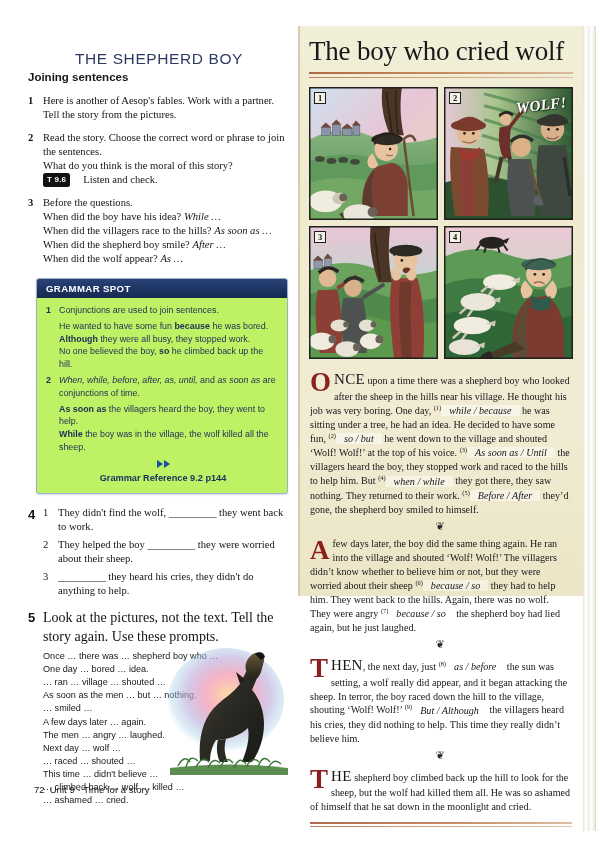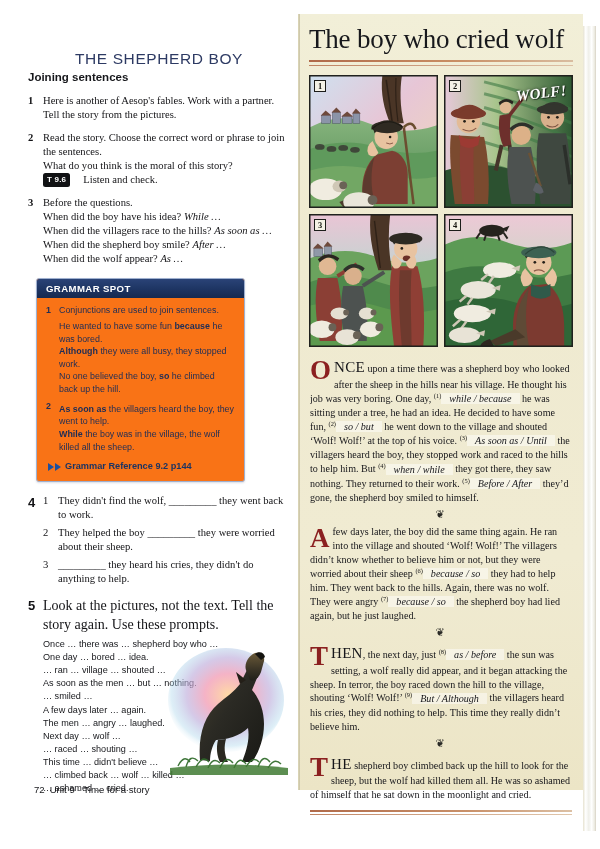--- a/index.html
+++ b/index.html
@@ -72,24 +72,24 @@
     padding: 1.5px 4px 1.5px 4px;
     border-radius: 2.5px;
     letter-spacing: 0.2px;
     vertical-align: 1px;
     margin-right: 13px;
   }
 
   
   .grammar-spot {
     margin: 12px 4px 12px 8px;
-    width: 209px;
+    width: 252px;
     border: 1px solid #9fb0cf;
     border-radius: 3px;
-    background: #f97316;
+    background: #bef264;
     box-shadow: 0 1px 2px rgba(40,60,110,0.18);
     overflow: hidden;
   }
   .gs-header {
     background: linear-gradient(180deg,#2a4377 0%, #1d3462 55%, #16294f 100%);
     color: #ffffff;
     font-family: "Liberation Sans", sans-serif;
     font-weight: 700;
     font-size: 9.6px;
     letter-spacing: 0.4px;
@@ -112,20 +112,21 @@
 
   .gs-ref {
     display: flex;
     align-items: center;
     gap: 4px;
     font-family: "Liberation Sans", sans-serif;
     font-weight: 700;
     font-size: 9.2px;
     color: #1d3462;
     padding: 3px 0 1px 2px;
+    flex-direction: column;
   }
   .arrows { display: inline-flex; gap: 1px; }
   .arrows .tri {
     width: 0; height: 0;
     border-top: 4.5px solid transparent;
     border-bottom: 4.5px solid transparent;
     border-left: 6px solid #1d4f9e;
   }
 
   
@@ -155,23 +156,23 @@
     left: 160px;
     top: 640px;
     width: 130px;
     height: 135px;
     pointer-events: none;
   }
 
   
   .right-col {
     position: absolute;
-    left: 298px; top: 14px;
+    left: 298px; top: 26px;
     width: 285px;
-    height: 776px;
+    height: 570px;
     background:
       linear-gradient(180deg, #f2efd8 0%, #efead0 30%, #f0ebd2 70%, #ece5c6 100%);
     border-left: 1px solid #d9d3b4;
     box-shadow: 1px 0 0 #cfc9ab inset;
   }
   .page-edge {
     position: absolute;
     left: 583px; top: 26px;
     width: 13px; height: 805px;
     background: linear-gradient(90deg,#e6e2d0 0%, #ffffff 22%, #efefe9 48%, #ffffff 72%, #e9e7dc 100%);
@@ -338,20 +339,21 @@
               <p><span>He wanted to have some fun </span><b>because</b><span> he was bored.</span></p>
               <p><span></span><b>Although</b><span> they were all busy, they stopped work.</span></p>
               <p><span>No one believed the boy, </span><b>so</b><span> he climbed back up the hill.</span></p>
             </div>
           </div>
         </div>
 
         <div class="gs-item">
           <div class="gs-num">2</div>
           <div class="gs-text">
+            <p><i>When, while, before, after, as, until,</i><span> and </span><i>as soon as</i><span> are conjunctions of time.</span></p>
             <div class="gs-sub">
               <p><span></span><b>As soon as</b><span> the villagers heard the boy, they went to help.</span></p>
               <p><span></span><b>While</b><span> the boy was in the village, the wolf killed all the sheep.</span></p>
             </div>
           </div>
         </div>
 
         <div class="gs-ref">
           <span class="arrows">
               <span class="tri"></span>
@@ -386,21 +388,21 @@
         <p style="font-size:14px;">Look at the pictures, not the text. Tell the story again. Use these prompts.</p>
         <div class="prompts">
           <div>Once … there was … shepherd boy who …</div>
           <div>One day … bored … idea.</div>
           <div>… ran … village … shouted …</div>
           <div>As soon as the men … but … nothing.</div>
           <div>… smiled …</div>
           <div>A few days later … again.</div>
           <div>The men … angry … laughed.</div>
           <div>Next day … wolf …</div>
-          <div>… raced … shouting …</div>
+          <div>… raced … shouted …</div>
           <div>This time … didn't believe …</div>
           <div>… climbed back … wolf … killed …</div>
           <div>… ashamed … cried.</div>
         </div>
       </div>
     </div>
   </div>
 
   <svg class="wolf-art" viewBox="0 0 130 135">
     <defs>

